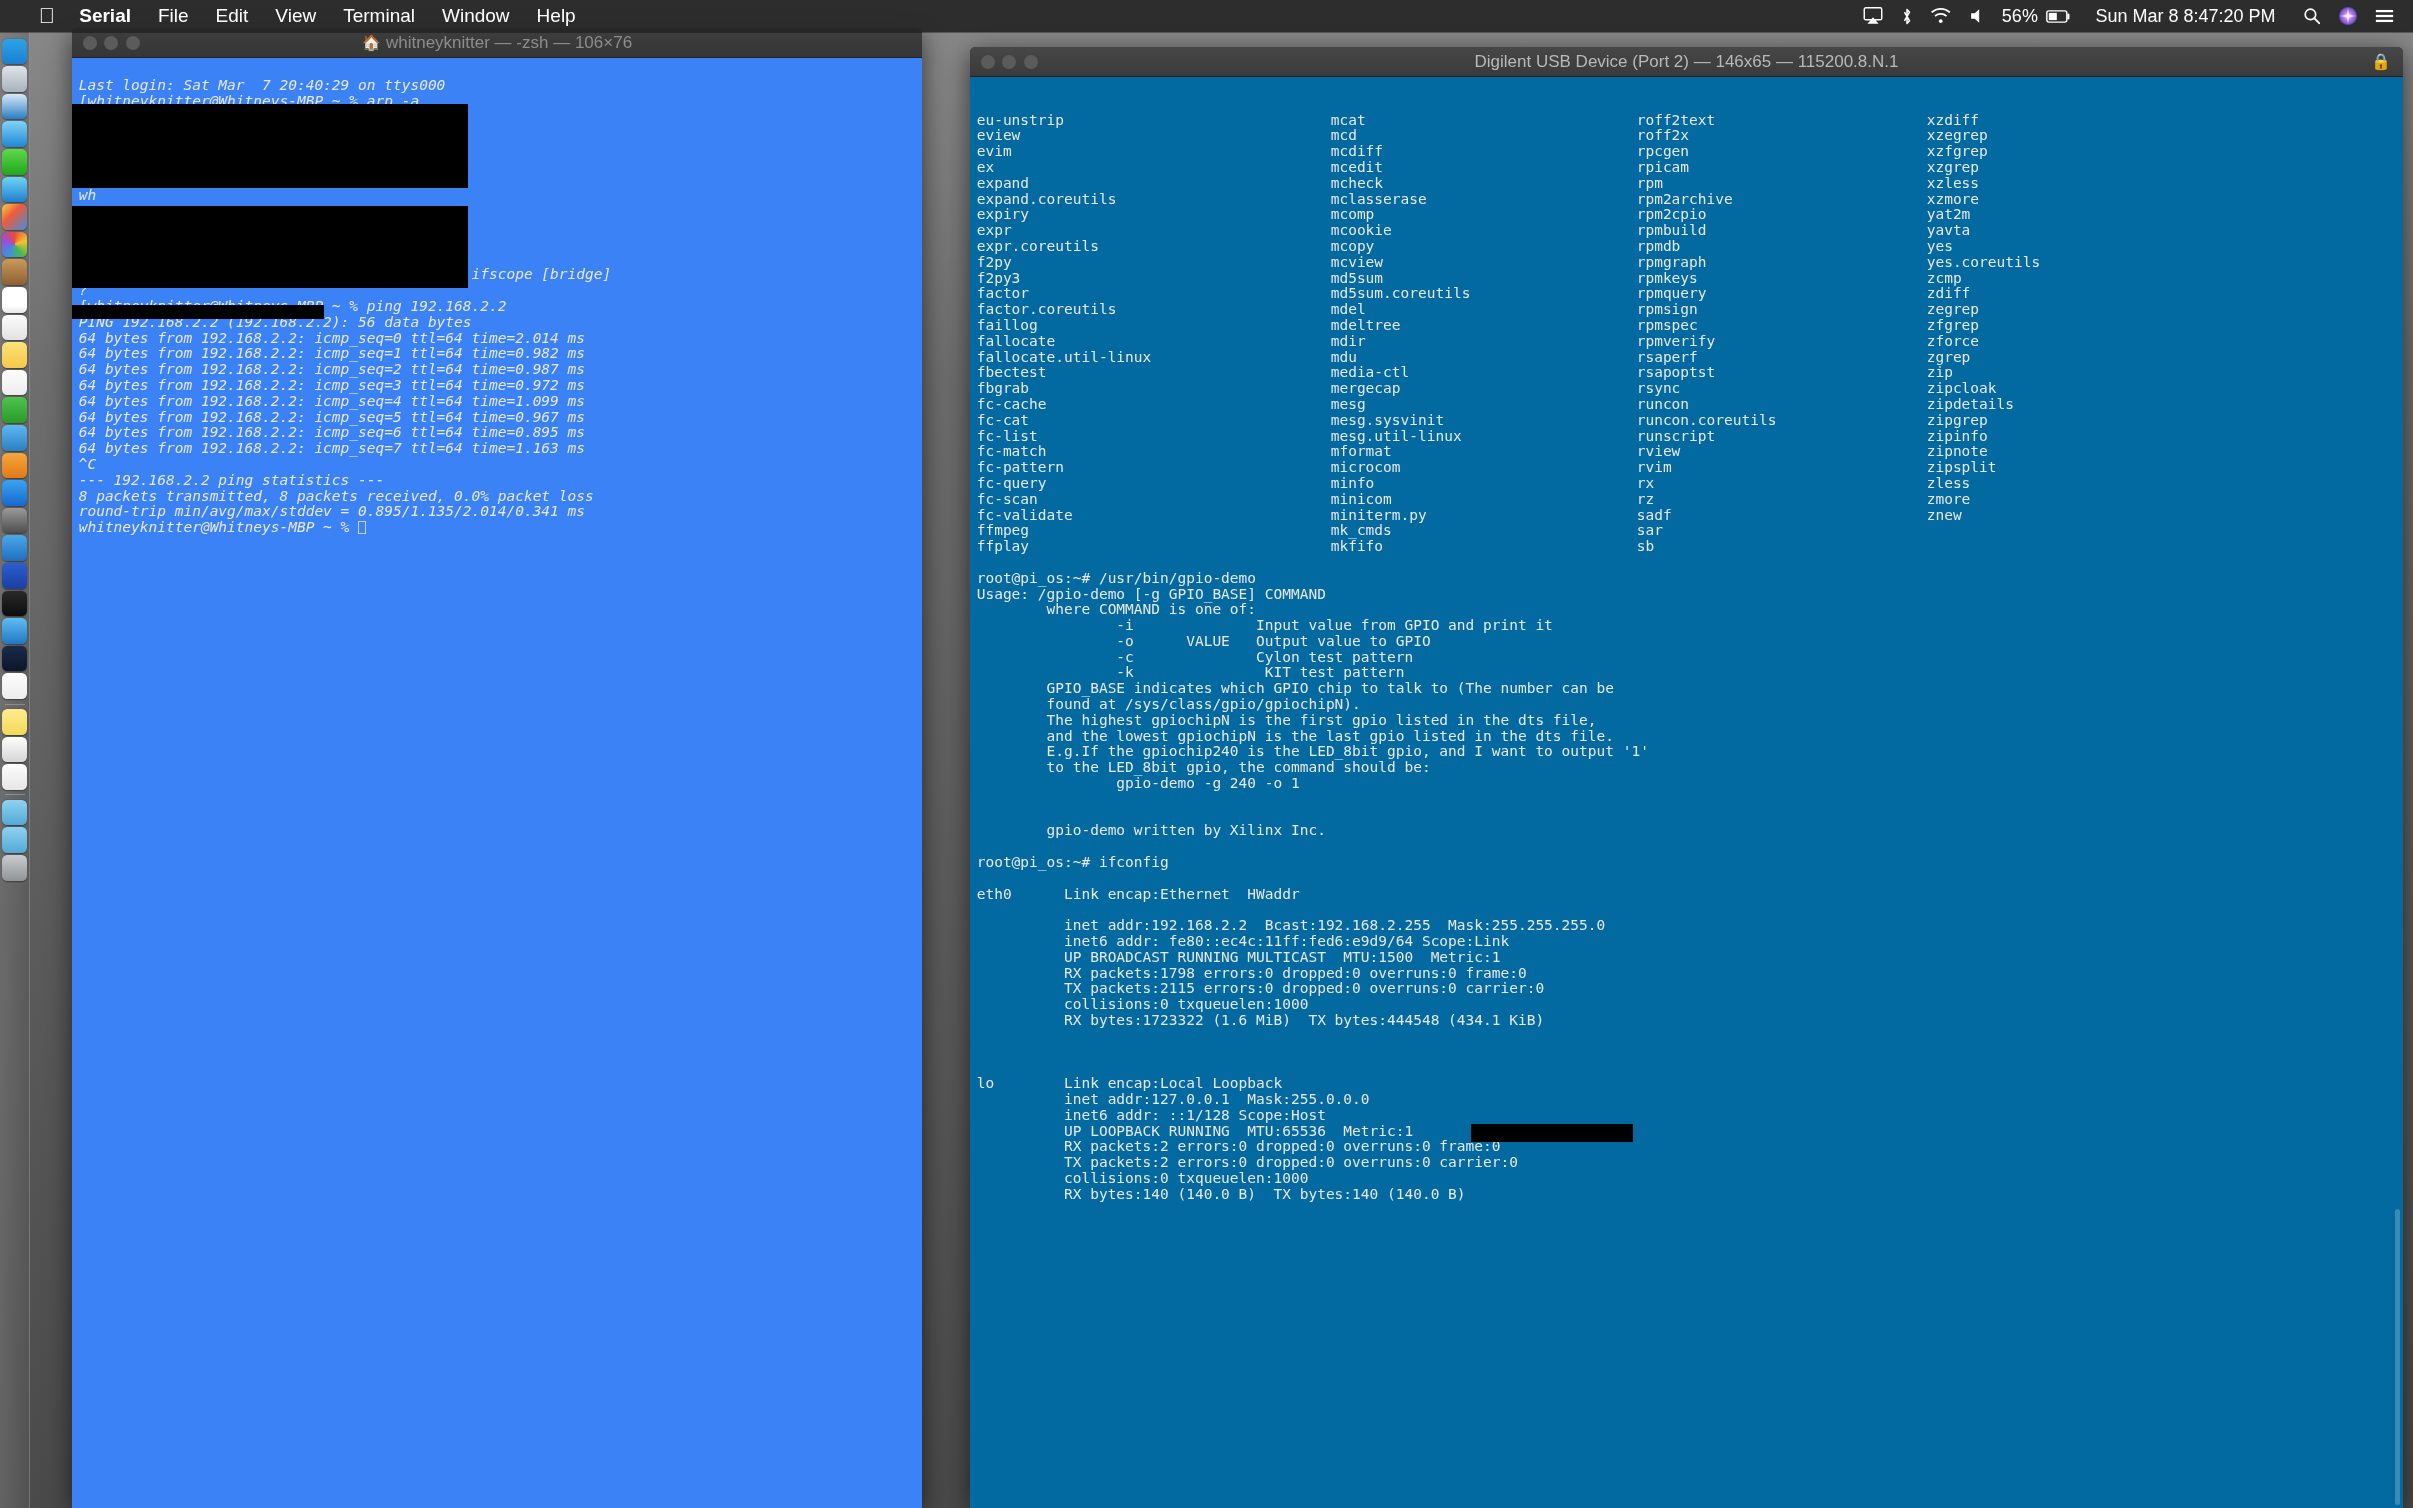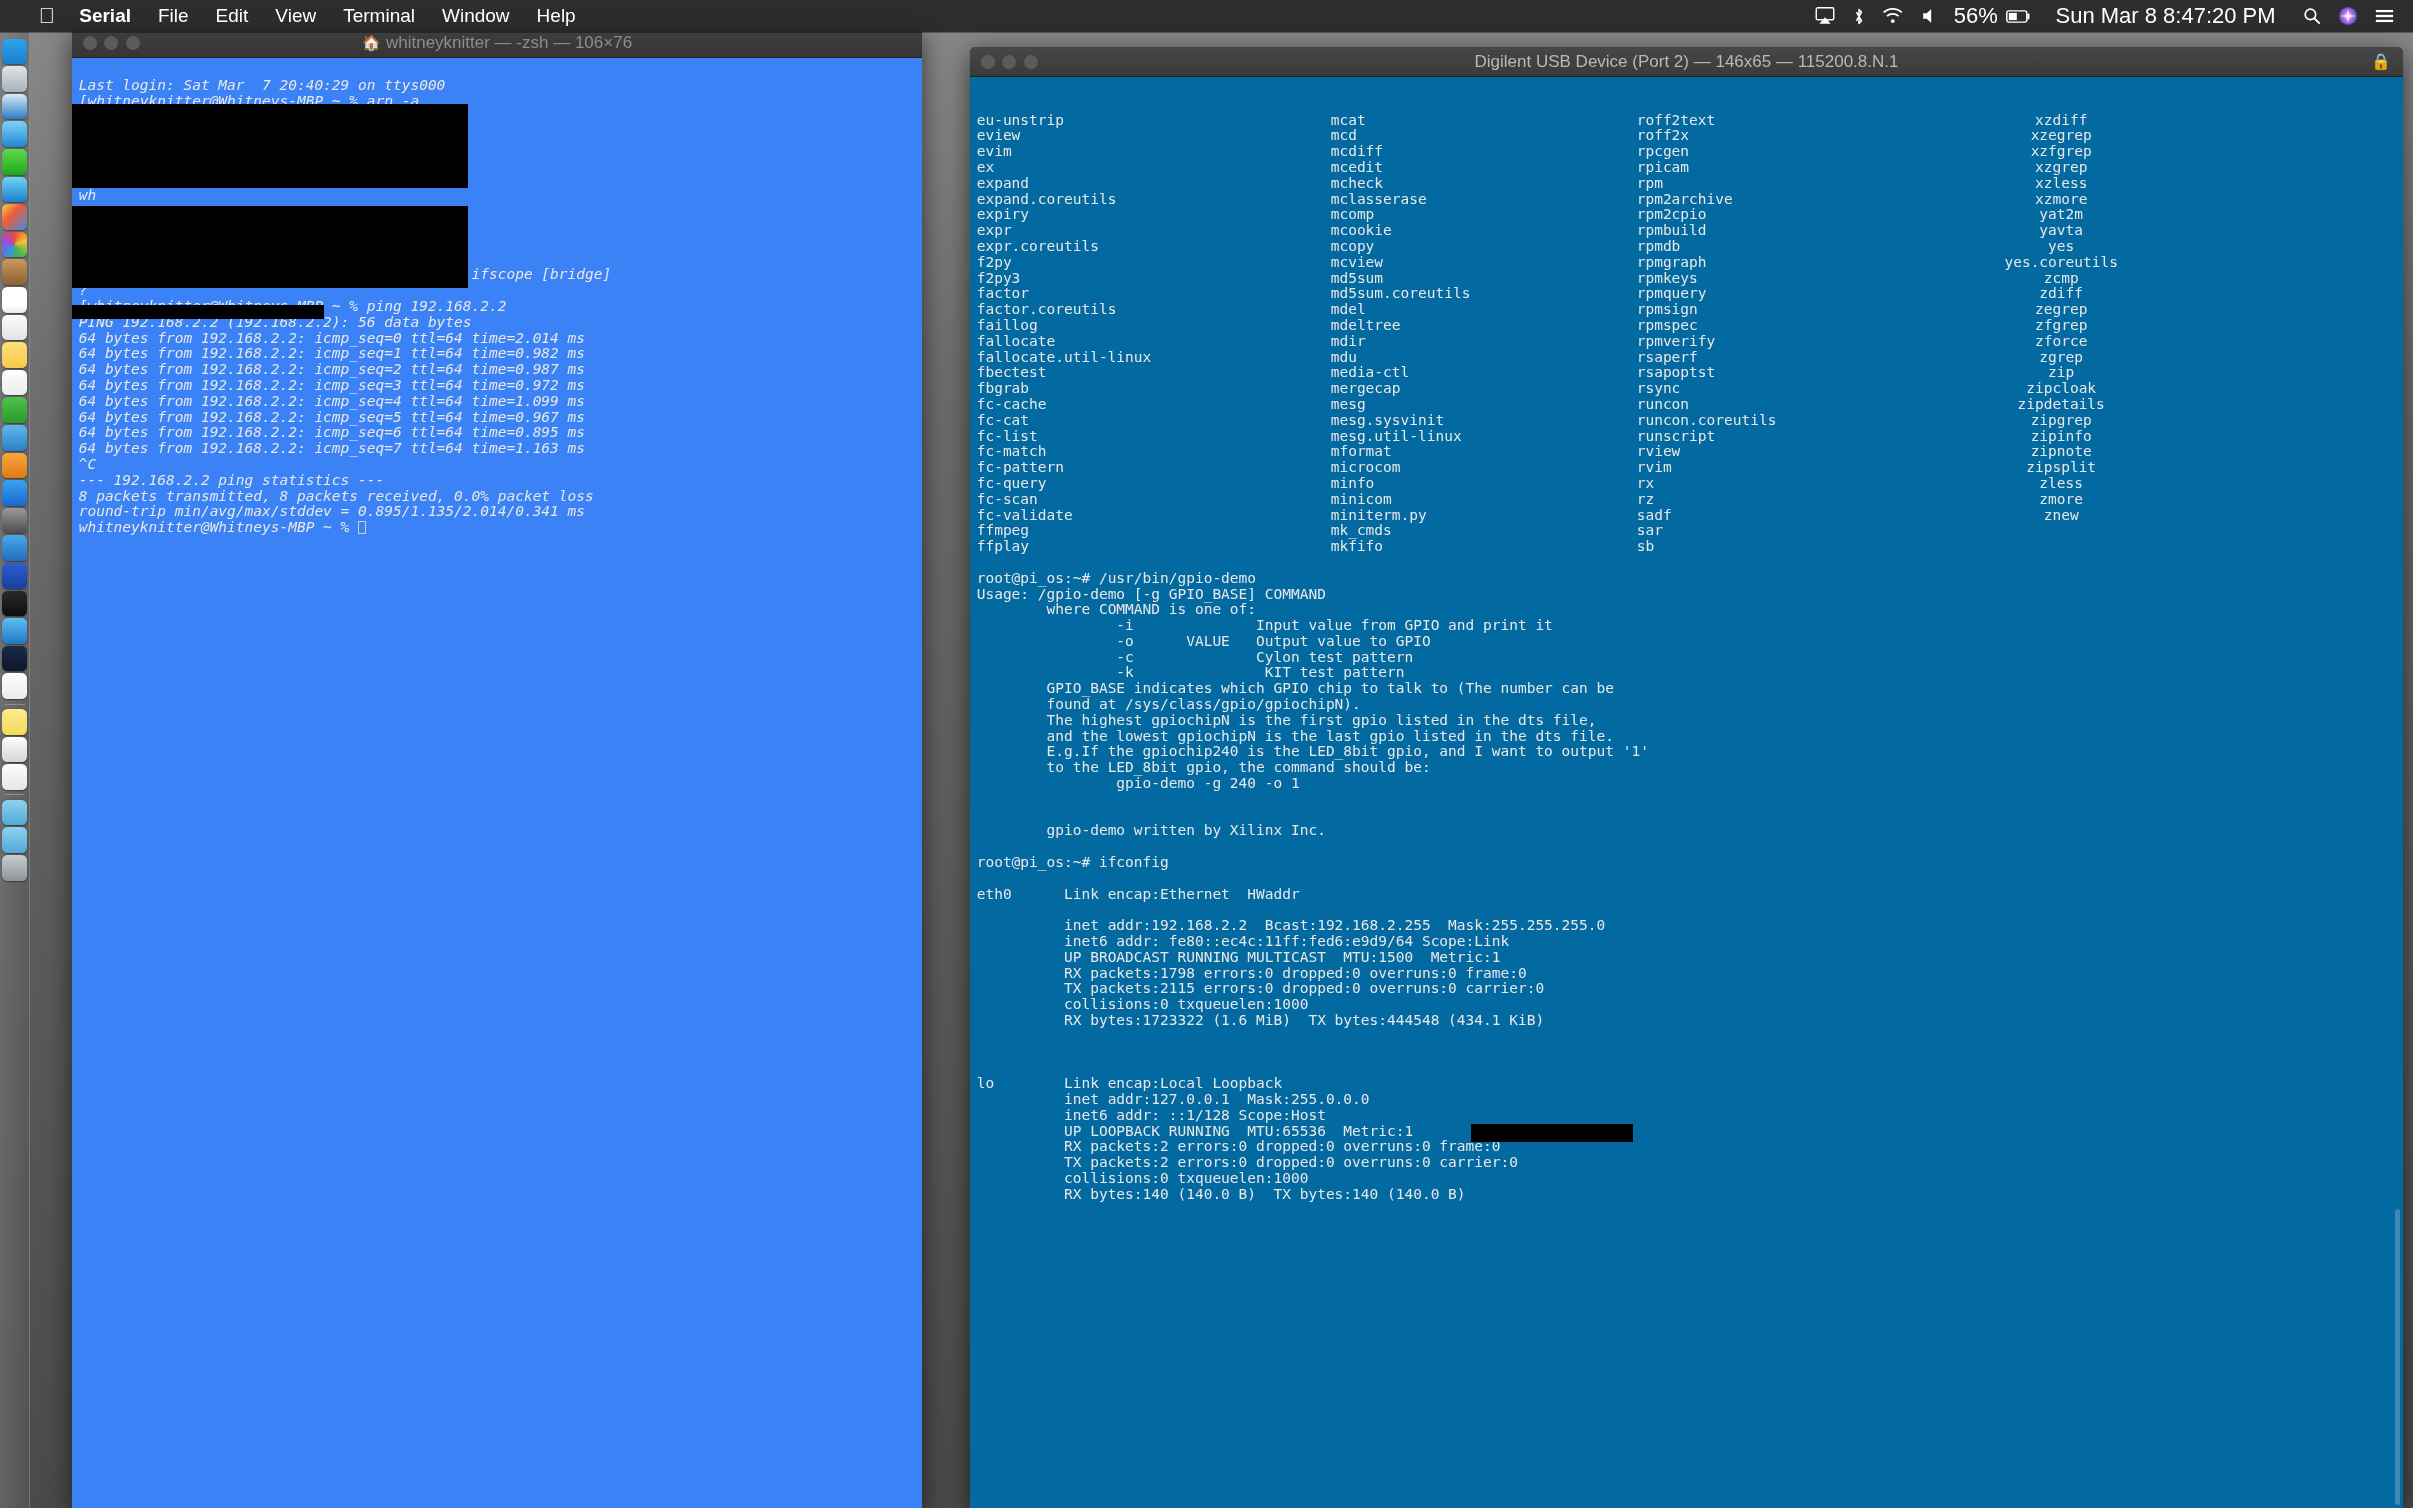--- a/index.html
+++ b/index.html
@@ -24,21 +24,21 @@
     font-size: 19px;
     z-index: 100;
     box-shadow: 0 0.7px 0 rgba(0,0,0,0.5);
   }
   .mb-left { display: flex; align-items: center; padding-left: 28px; gap: 0; }
   .mb-item { padding: 0 13.5px; white-space: nowrap; line-height: 32px; }
   .mb-item.bold { font-weight: bold; }
   #apple-logo { font-size: 21.5px; padding: 0 10.8px; line-height: 32px; }
   .mb-right { margin-left: auto; display: flex; align-items: center; padding-right: 19px; gap: 17.5px; }
   .mb-icon { display: inline-flex; align-items: center; justify-content: center; }
-  .mb-text { white-space: nowrap; font-size: 22px; }
+  .mb-text { white-space: nowrap; font-size: 18px; }
   
   #dock {
     position: absolute; left: 0; top: 32px; bottom: 0; width: 30px;
     background: linear-gradient(90deg, rgba(120,120,120,0.55), rgba(90,90,90,0.45));
     border-right: 0.7px solid rgba(255,255,255,0.12);
     display: flex; flex-direction: column; align-items: center;
     padding-top: 6.7px; gap: 2px;
     z-index: 50;
   }
   .dock-icon {
@@ -288,21 +288,21 @@
 runcon
 runcon.coreutils
 runscript
 rview
 rvim
 rx
 rz
 sadf
 sar
 sb</div>
-      <div class="col" style="width:269px;text-align:center;">xzdiff
+      <div class="col" style="width:269px;">xzdiff
 xzegrep
 xzfgrep
 xzgrep
 xzless
 xzmore
 yat2m
 yavta
 yes
 yes.coreutils
 zcmp

